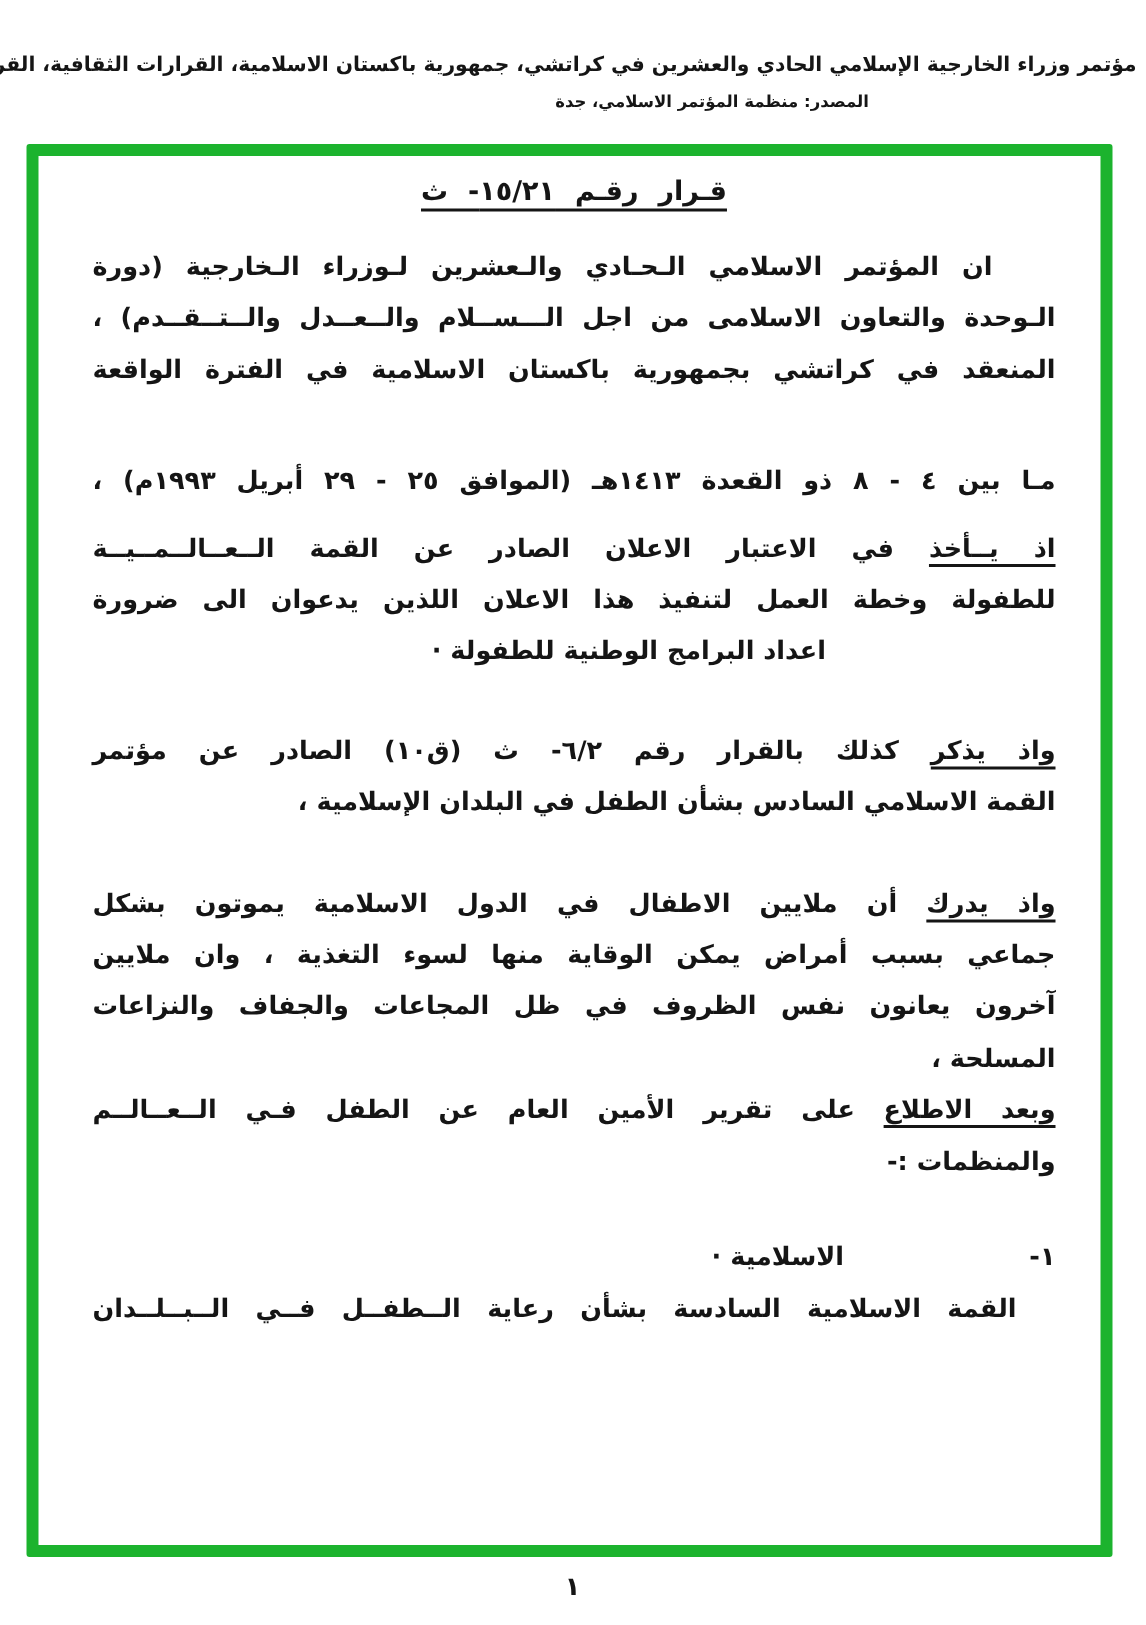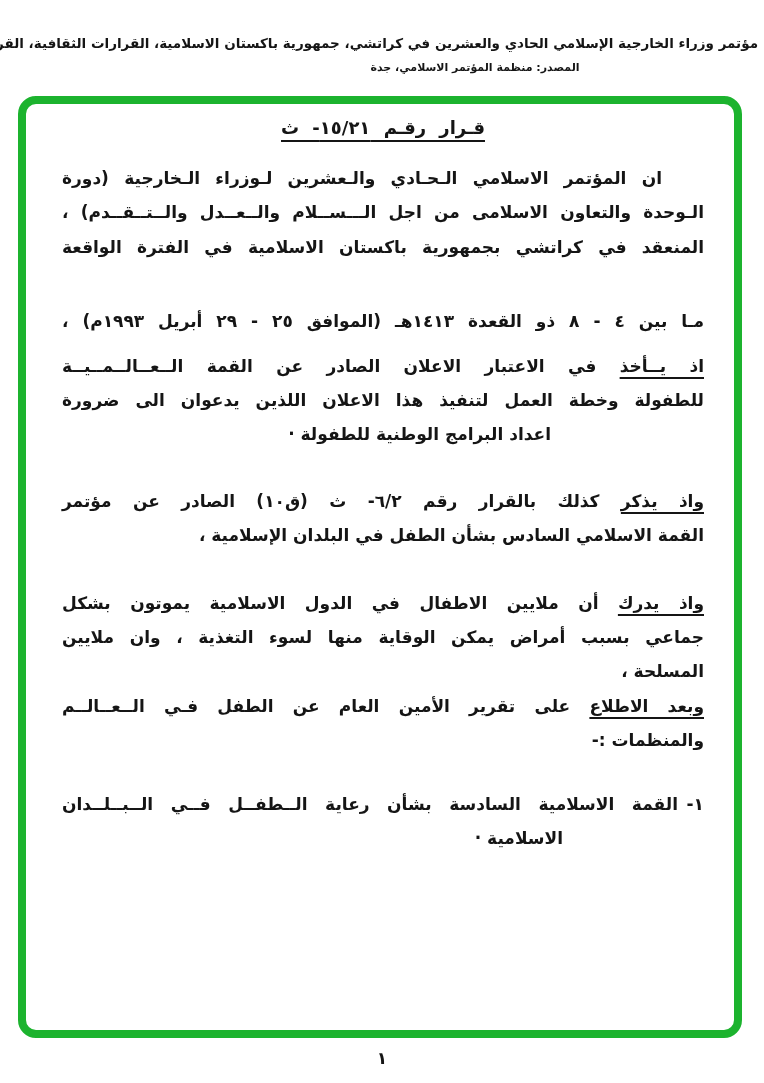--- a/index.html
+++ b/index.html
@@ -25,21 +25,21 @@
     text-align:center;
     font-size:11px;font-weight:700;
     transform:translateX(93px);
   }
   
   .frame{
     position:absolute;left:18px;top:96px;
     width:724px;height:942px;
     box-sizing:border-box;
     border:8px solid #1cb32e;
-    border-radius:18px;
+    border-radius:2px;
     padding:0 30px 0 36px;
   }
   
   .title-block{margin-top:8px;text-align:center;font-weight:700;}
   .title-line{
     font-size:18px;line-height:31px;
     word-spacing:7px;
   }
   .title-line .t-underline{
     text-decoration:underline;
@@ -109,31 +109,32 @@
           <div class="line">للطفولة وخطة العمل لتنفيذ هذا الاعلان اللذين يدعوان الى ضرورة</div>
           <div class="line last" style="padding-right: 153px;">اعداد البرامج الوطنية للطفولة ·</div>
         </div>
         <div class="para" style="margin-top: 32px;">
           <div class="line"><span class="lead">واذ يذكر</span> كذلك بالقرار رقم ٦/٢- ث (ق١٠) الصادر عن مؤتمر</div>
           <div class="line last">القمة الاسلامي السادس بشأن الطفل في البلدان الإسلامية ،</div>
         </div>
         <div class="para" style="margin-top: 33px;">
           <div class="line"><span class="lead">واذ يدرك</span> أن ملايين الاطفال في الدول الاسلامية يموتون بشكل</div>
           <div class="line">جماعي بسبب أمراض يمكن الوقاية منها لسوء التغذية ، وان ملايين</div>
+          <div class="line">آخرون يعانون نفس الظروف في ظل المجاعات والجفاف والنزاعات</div>
           <div class="line last">المسلحة ،</div>
         </div>
         <div class="para" style="">
           <div class="line"><span class="lead">وبعد الاطلاع</span> على تقرير الأمين العام عن الطفل فـي الــعــالــم</div>
           <div class="line last">والمنظمات :-</div>
         </div>
         <div class="para item" style="margin-top: 29px;">
           <div class="item-num">١-</div>
           <div class="item-body">
+            <div class="line last" style="padding-right: 115px;">الاسلامية ·</div>
             <div class="line">القمة الاسلامية السادسة بشأن رعاية الــطفــل فــي الــبــلــدان</div>
-            <div class="line last" style="padding-right: 115px;">الاسلامية ·</div>
           </div>
         </div>
       </div>
 
   </div>
 
   <div class="page-number">١</div>
 
 </div>
 

